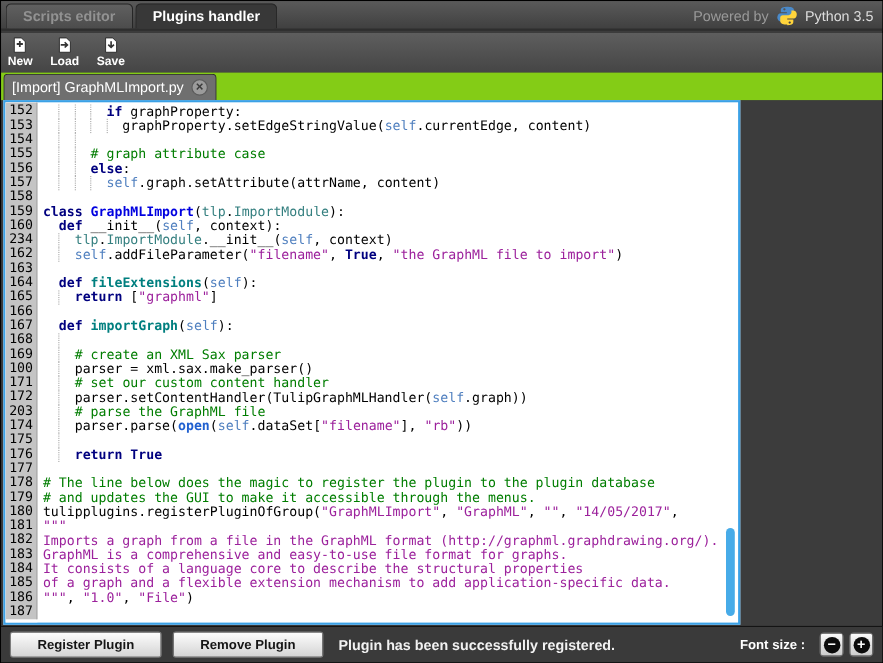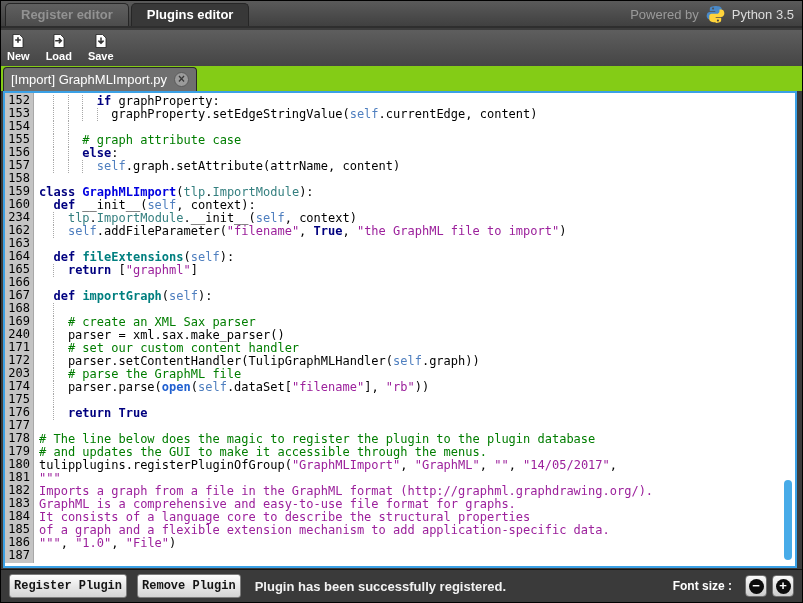--- a/index.html
+++ b/index.html
@@ -30,21 +30,21 @@
 
   
   .filetabrow { position:absolute; top:65px; left:0; right:0; height:25px; background:#84cc16; }
   .filetab { position:absolute; left:2px; bottom:0; height:24px; display:inline-flex;
              align-items:center; gap:7px; padding:0 7px; background:#6f6f6f; color:#fff;
              font-size:13px; border:1px solid #282828; border-bottom:none; border-radius:4px 4px 0 0; }
   .closebtn { width:15px; height:15px; border-radius:50%; background:#9b9b9b; border:1px solid #5a5a5a;
               color:#3a3a3a; font-size:12px; font-weight:bold; line-height:13px; text-align:center; }
 
   
-  .editor { position:absolute; left:2px; top:90px; width:794px; height:477px;
+  .editor { position:absolute; left:2px; top:90px; width:670px; height:477px;
             background:#fff; border:2px solid var(--editor_border); display:flex; overflow:hidden; }
   .gutter-col { flex:0 0 29px; background:#fff; }
   .gutter { background:#c4c4c4; border-right:1px solid #a8a8a8; padding:1px 3px 1px 0;
             font-family:"DejaVu Sans Mono", monospace; font-size:12px; line-height:13px;
             text-align:right; color:#000; }
   .gnum { height:13px; }
   .code { position:relative; flex:1; padding:2px 0 0 5px; white-space:pre;
           font-family:"DejaVu Sans Mono", monospace; font-size:12px; line-height:13px; color:#000; }
   .cl { position:relative; height:13px; }
   .guide { position:absolute; top:0; height:13px; border-left:1px dotted var(--guide); }
@@ -56,37 +56,37 @@
   .tok-bi  { color:var(--bi);font-weight:bold; }
   .tok-cm  { color:var(--cm); }
   .tok-str { color:var(--str); }
   .vthumb { position:absolute; right:3px; top:387px; width:8px; height:80px;
             background:var(--scroll_thumb); border-radius:4px; }
 
   
   .bottombar { position:absolute; left:0; right:0; bottom:0; height:33px; background:#3a3a3a;
                border-top:1px solid #141414; display:flex; align-items:center; padding:0 8px; }
   .bbtn { background:linear-gradient(#fdfdfd,#d4d4d4); border:1px solid #7c7c7c; border-radius:3px;
-          font-weight:bold; font-size:12px; color:#151515; padding:4px 4px; margin-right:10px;
-          font-family:Liberation Mono, monospace; }
+          font-weight:bold; font-size:12px; color:#151515; padding:4px 24px; margin-right:10px;
+          font-family:Liberation Sans, sans-serif; }
   .status { color:#f2f2f2; font-weight:bold; font-size:13px; margin-left:4px; flex:1; }
   .fslabel { color:#fff; font-weight:bold; font-size:12px; margin-right:8px; }
   .fsbtn { width:22px; height:22px; border-radius:4px; background:linear-gradient(#fbfbfb,#cccccc);
            border:1px solid #6e6e6e; display:flex; align-items:center; justify-content:center; margin-left:5px; }
   .fsglyph { width:15px; height:15px; border-radius:50%; background:#0c0c0c; color:#fff;
              font-size:13px; font-weight:bold; line-height:14px; text-align:center; }
 </style>
 </head>
 <body>
 
 <div class="window">
 
   <div class="tabbar">
-    <div class="tab">Register editor</div>
-    <div class="tab active">Plugins editor</div>
+    <div class="tab">Scripts editor</div>
+    <div class="tab active">Plugins handler</div>
   </div>
   <div class="powered">
     <span class="pw">Powered by</span>
     <span style="display:flex;">
       <svg width="19" height="19" viewBox="0 0 110 110">
         <path fill="#4a89c8" d="M54 6c-9 0-17 1-23 4-6 2-9 7-9 13v13h32v5H22c-7 0-13 4-16 11-3 8-3 13 0 21 3 7 8 11 16 11h10V70c0-8 7-15 15-15h31c7 0 13-6 13-13V23c0-6-5-11-12-14-6-2-15-3-25-3zm-13 8c3 0 6 3 6 6s-3 6-6 6-6-3-6-6 3-6 6-6z"></path>
         <path fill="#ffd43b" d="M56 104c9 0 17-1 23-4 6-2 9-7 9-13V74H56v-5h32c7 0 13-4 16-11 3-8 3-13 0-21-3-7-8-11-16-11H78v10c0 8-7 15-15 15H32c-7 0-13 6-13 13v19c0 6 5 11 12 14 6 2 15 3 25 3zm13-8c-3 0-6-3-6-6s3-6 6-6 6 3 6 6-3 6-6 6z"></path>
       </svg>
     </span>
     <span class="ver">Python 3.5</span>
@@ -143,21 +143,21 @@
           <div class="gnum">160</div>
           <div class="gnum">234</div>
           <div class="gnum">162</div>
           <div class="gnum">163</div>
           <div class="gnum">164</div>
           <div class="gnum">165</div>
           <div class="gnum">166</div>
           <div class="gnum">167</div>
           <div class="gnum">168</div>
           <div class="gnum">169</div>
-          <div class="gnum">240</div>
+          <div class="gnum">100</div>
           <div class="gnum">171</div>
           <div class="gnum">172</div>
           <div class="gnum">203</div>
           <div class="gnum">174</div>
           <div class="gnum">175</div>
           <div class="gnum">176</div>
           <div class="gnum">177</div>
           <div class="gnum">178</div>
           <div class="gnum">179</div>
           <div class="gnum">180</div>

